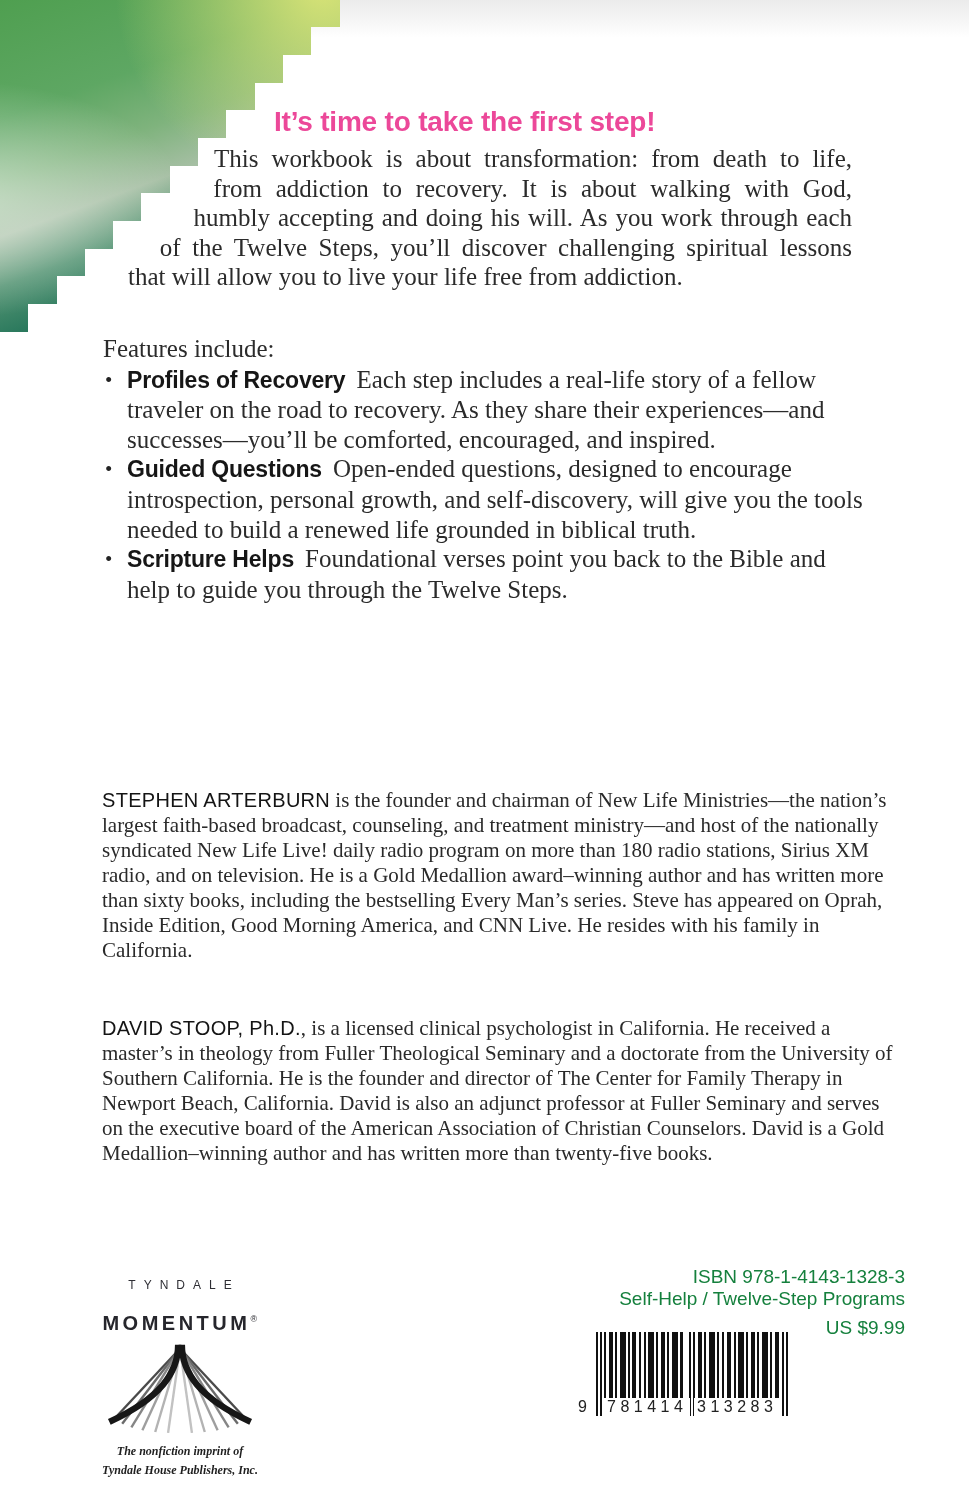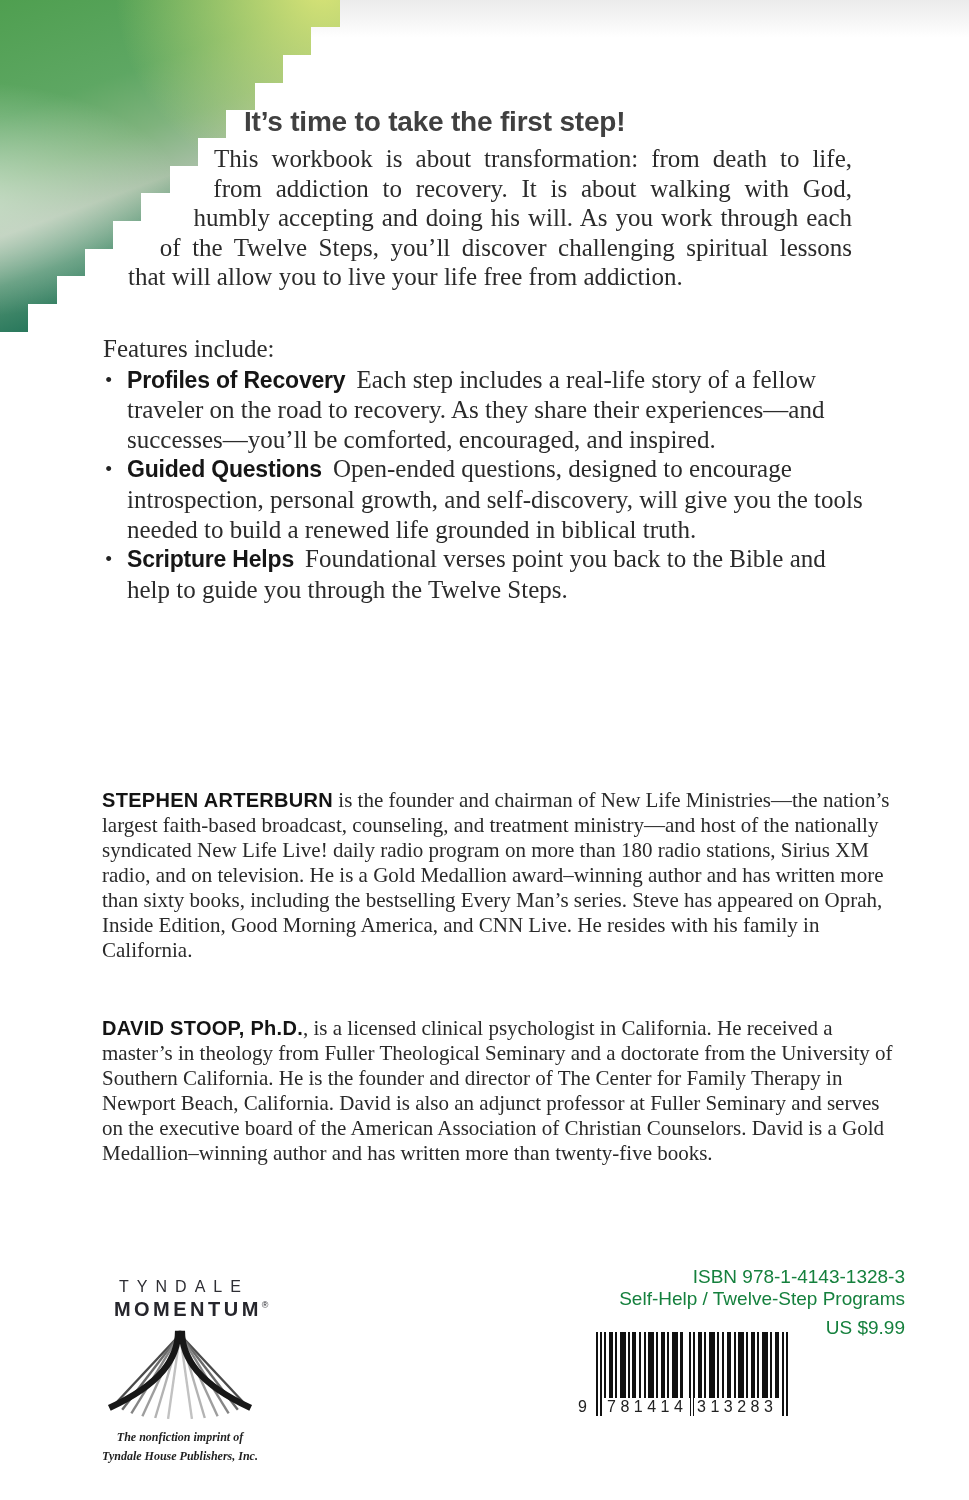--- a/index.html
+++ b/index.html
@@ -18,23 +18,23 @@
       283px 83px,255px 83px,255px 110px,226px 110px,226px 138px,198px 138px,
       198px 166px,170px 166px,170px 193px,141px 193px,141px 221px,113px 221px,
       113px 249px,85px 249px,85px 276px,57px 276px,57px 304px,28px 304px,28px 332px,0px 332px);
     background:
       radial-gradient(circle at 95% -4%, rgba(224,231,120,0.95) 0%, rgba(224,231,120,0) 44%),
       radial-gradient(ellipse at -12% 60%, rgba(255,255,255,0.55) 0%, rgba(255,255,255,0) 42%),
       linear-gradient(160deg,#4f9f50 0%,#5ea763 26%,#7fb37d 40%,#a6bfa4 52%,#549473 63%,#2c7a5e 74%,#145f4a 88%,#0b4a3a 100%);
   }
   
   .headline{
-    position:absolute;left:244px;top:106px;white-space:nowrap;
+    position:absolute;left:274px;top:106px;white-space:nowrap;
     font-family:"Liberation Sans", sans-serif;font-weight:bold;
-    font-size:28px;color:#404040;letter-spacing:-0.2px;
+    font-size:28px;color:#ec4899;letter-spacing:-0.2px;
   }
   
   .intro{
     position:absolute;left:0;top:144px;width:852px;
     font-size:25px;line-height:29.6px;text-align:justify;color:#2b2b2b;
   }
   .stair-spacer{
     float:left;width:216px;height:188px;
     shape-outside:polygon(0px 0px,170px 0px,170px 22px,141px 22px,141px 49px,113px 49px,
       113px 77px,85px 77px,85px 105px,57px 105px,57px 132px,28px 132px,28px 188px,0px 188px);
@@ -51,28 +51,28 @@
   .feature-text{padding-left:11px;}
   .closing{position:absolute;left:103px;top:613px;width:778px;
     font-size:25px;line-height:29.6px;}
   
   .bio{position:absolute;left:102px;width:792px;
     font-size:21px;line-height:25px;color:#2a2a2a;text-align:left;}
   .bio-1{top:788px;}
   .bio-2{top:1016px;}
   .seg{white-space:pre-wrap;}
   .seg-i{margin-top:40px;}
-  .seg-name{font-family:"Liberation Sans", sans-serif;font-weight:bold;
+  .seg-name{font-family:"Liberation Sans", sans-serif;font-weight:normal;
     font-size:20px;color:#141414;letter-spacing:0.3px;}
   
   .logo-block{position:absolute;left:88px;top:1278px;width:184px;text-align:center;
     font-family:"Liberation Sans", sans-serif;color:#2b2b31;}
-  .brand-top{font-size:16px;letter-spacing:8px;text-indent:8px;color:#2e2e34;}
+  .brand-top{font-size:12px;letter-spacing:8px;text-indent:8px;color:#2e2e34;}
   .brand-bottom{font-size:20px;font-weight:bold;letter-spacing:3.5px;text-indent:3px;
-    margin-top:2px;color:#26262c;text-align:right;}
+    margin-top:20px;color:#26262c;}
   .brand-bottom sup{font-size:9px;font-weight:normal;}
   .fan-icon{margin:6px auto 0 auto;display:block;}
   .imprint{font-family:"Liberation Serif", serif;font-style:italic;
     font-size:12px;line-height:19px;color:#1f1f1f;margin-top:9px;font-weight:bold;}
   
   .retail-text{position:absolute;right:64px;top:1266px;text-align:right;
     font-family:"Liberation Sans", sans-serif;font-size:19px;line-height:22px;color:#15803d;}
   .retail-price{margin-top:7px;}
   .barcode-main{position:absolute;left:578px;top:1332px;width:214px;height:100px;}
   .barcode-main svg{position:absolute;left:18px;top:0;}

